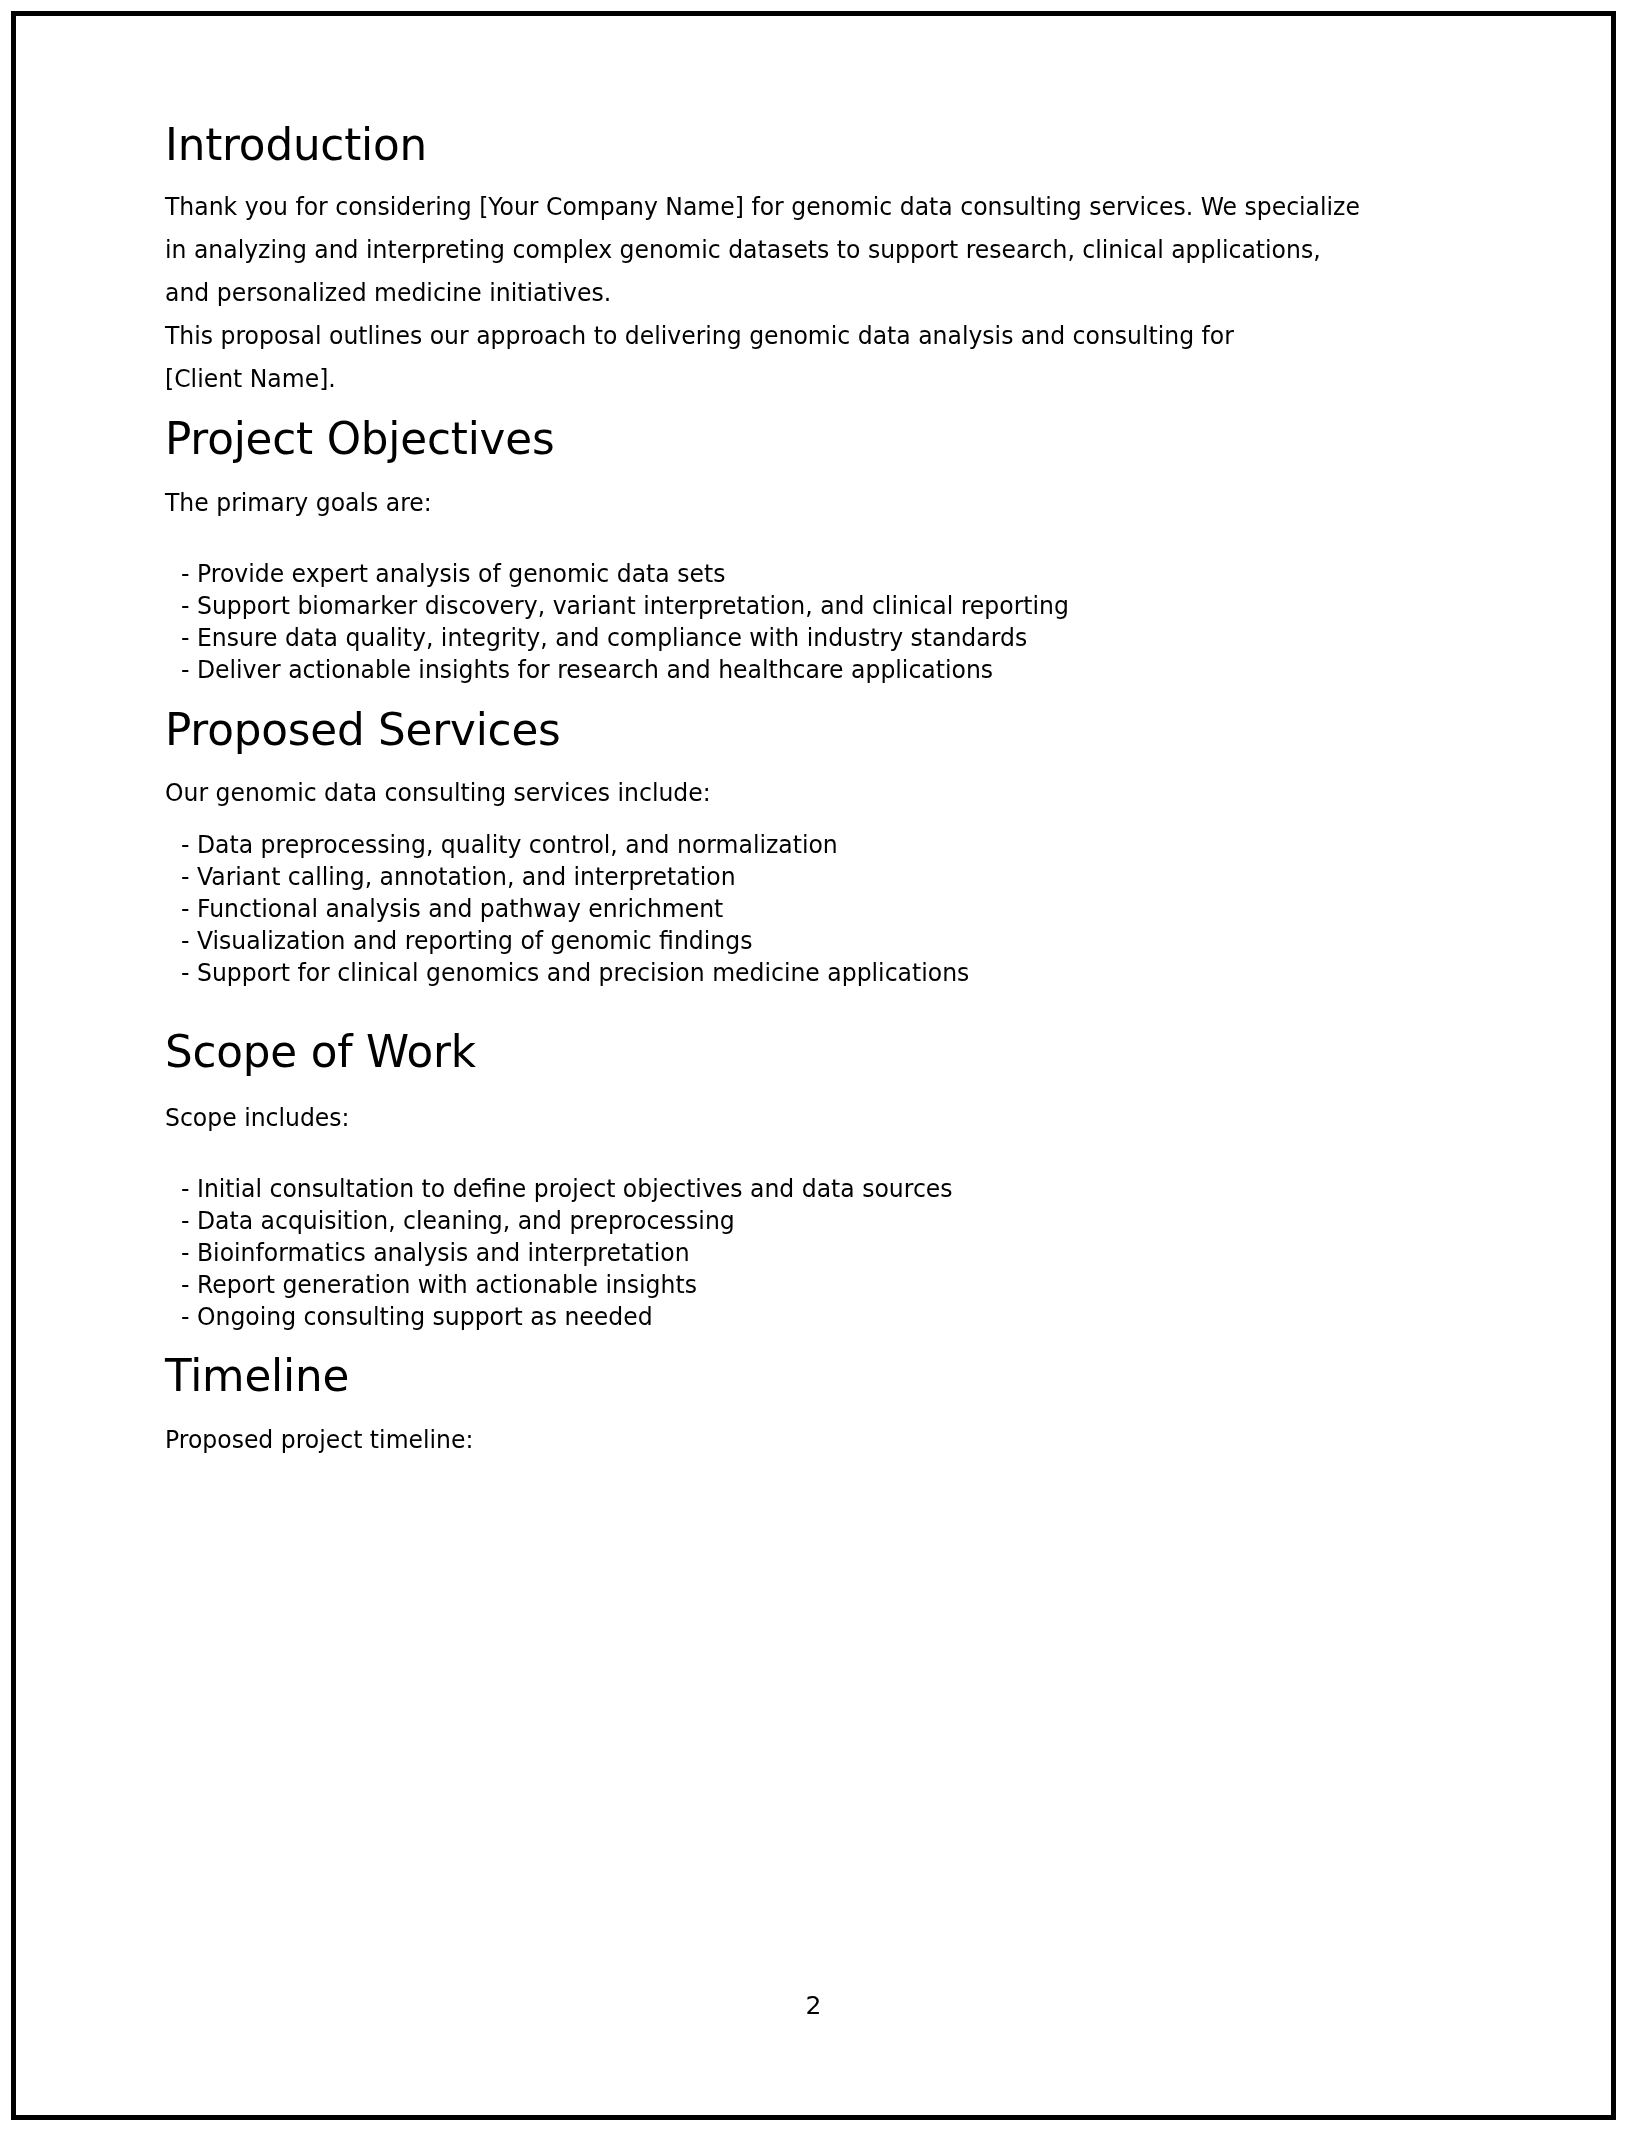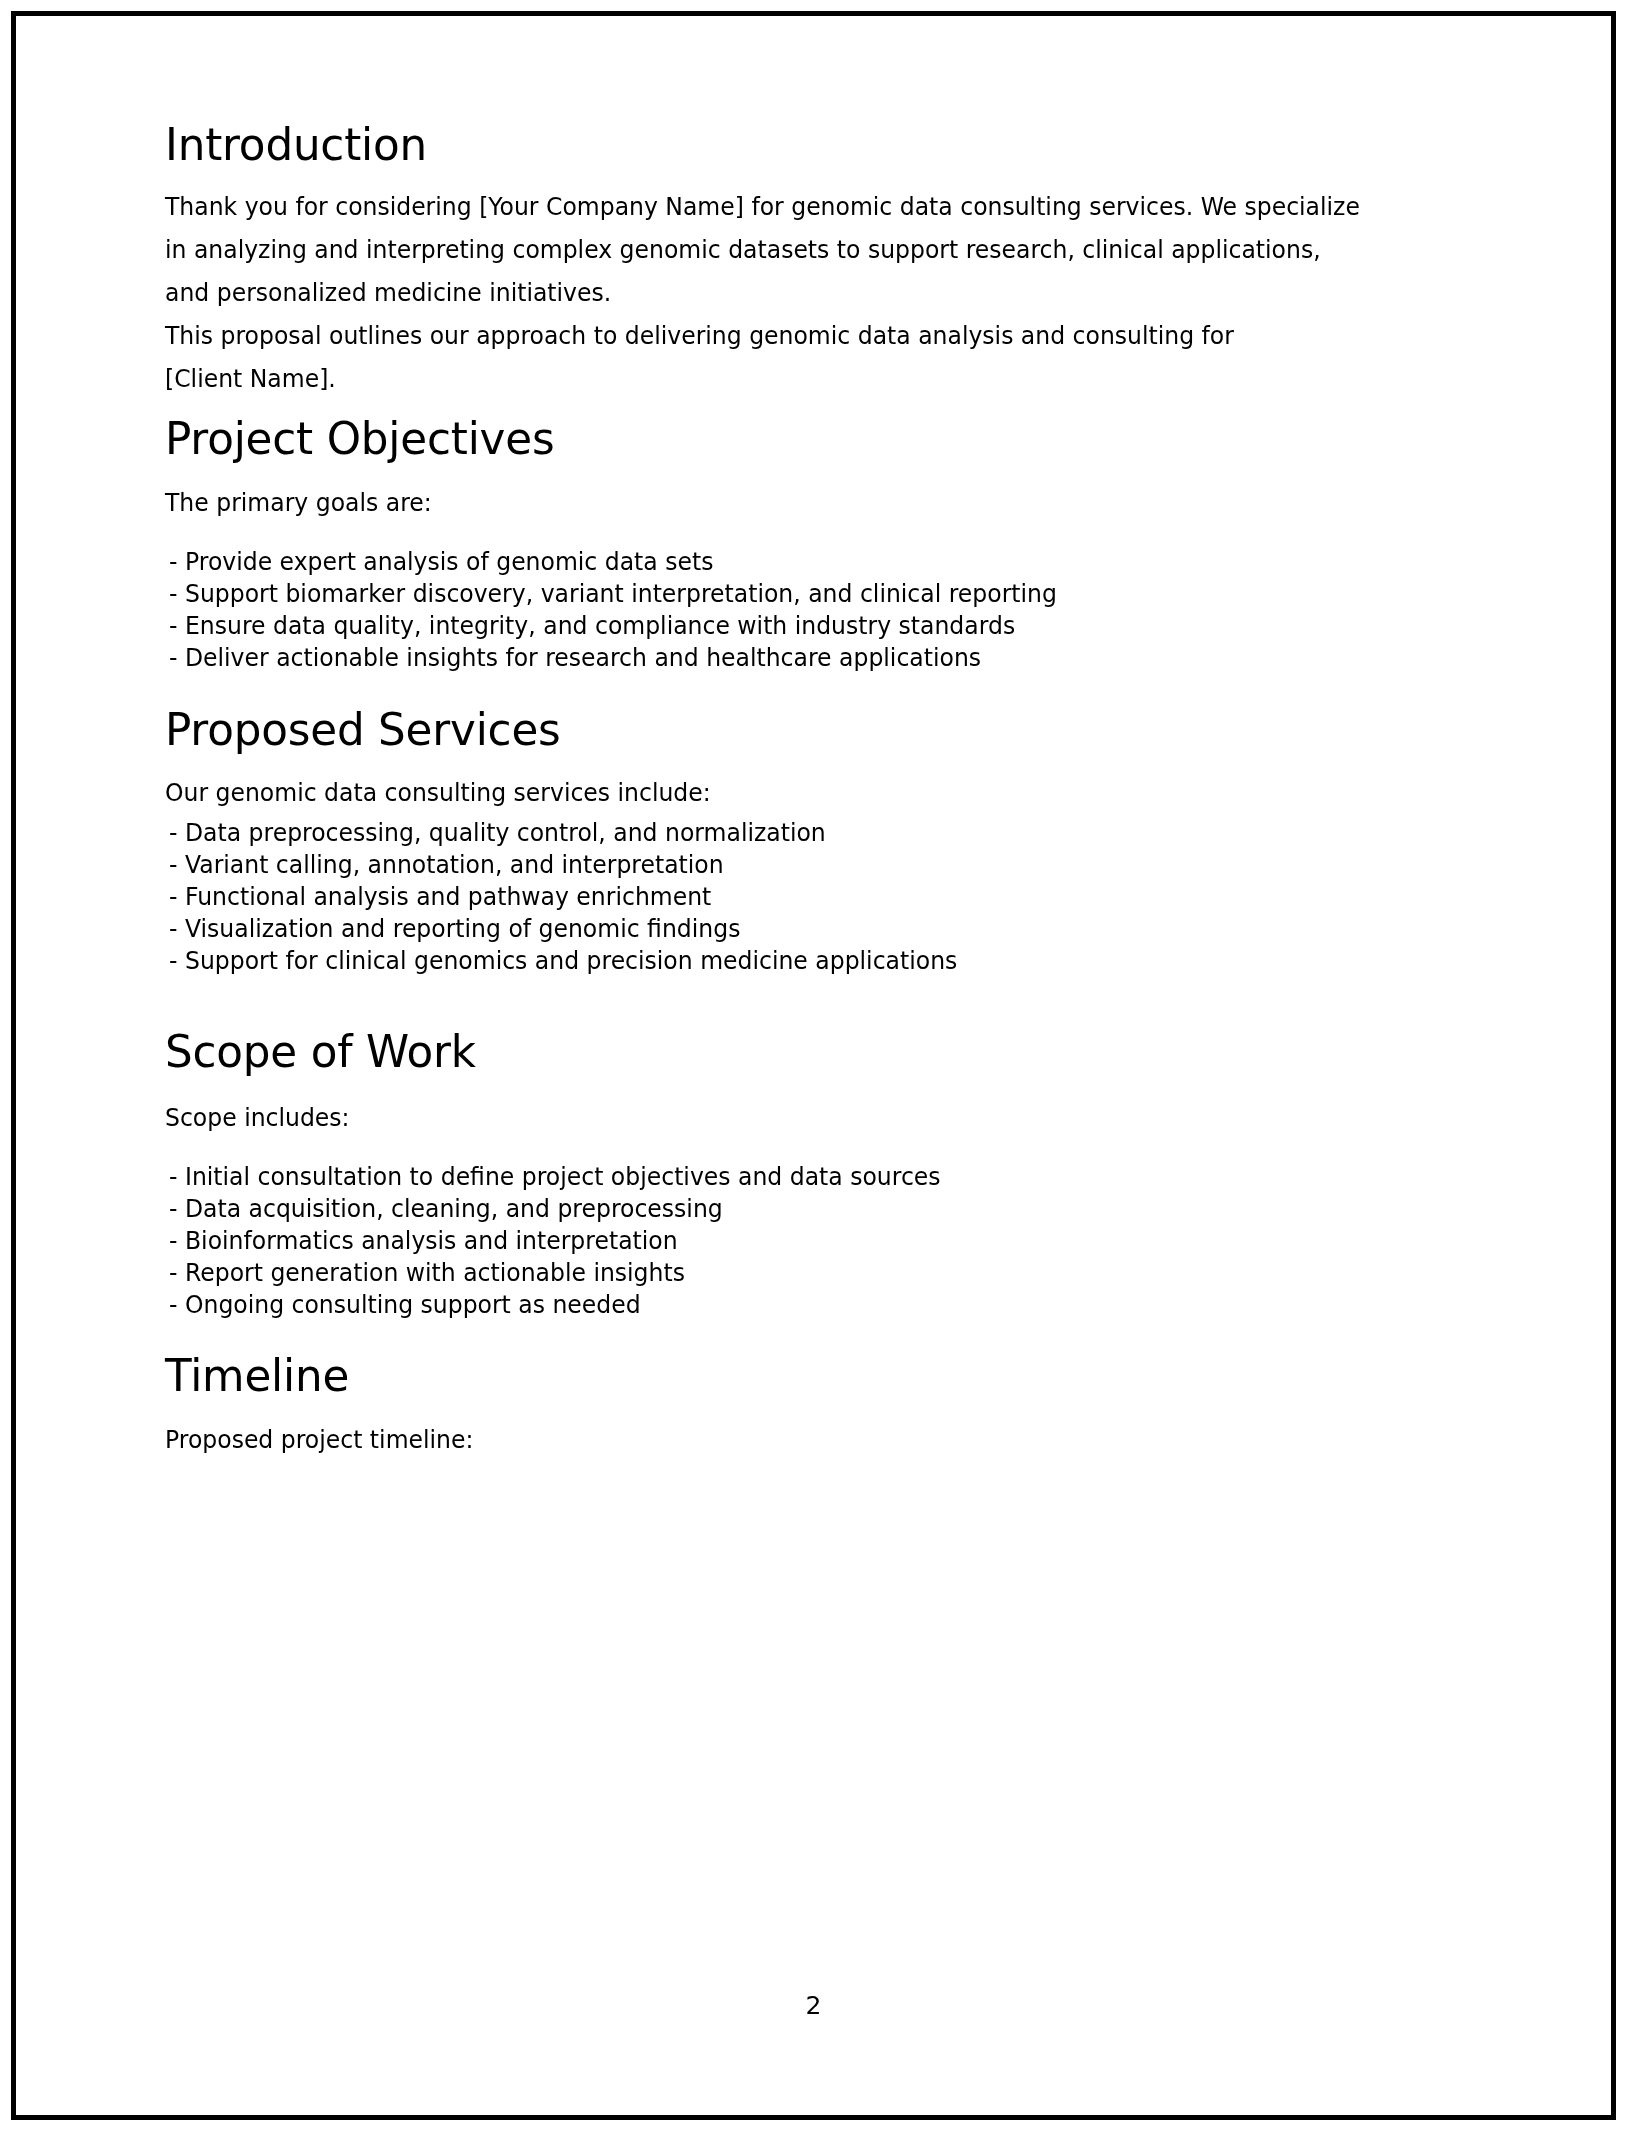--- a/index.html
+++ b/index.html
@@ -55,21 +55,21 @@
     font-size: 24.5px;
     line-height: 43px;
     color: #000000;
     margin: 0;
     padding: 0;
     transform: scaleX(0.96);
     transform-origin: left top;
   }
   ul.bullets {
     list-style: none;
-    margin: 4px;
+    margin: 16px;
     padding: 0;
   }
   ul.bullets li {
     font-family: "DejaVu Sans", sans-serif;
     font-weight: 400;
     font-size: 24.5px;
     line-height: 32px;
     color: #000000;
     margin: 0;
     padding: 0;

